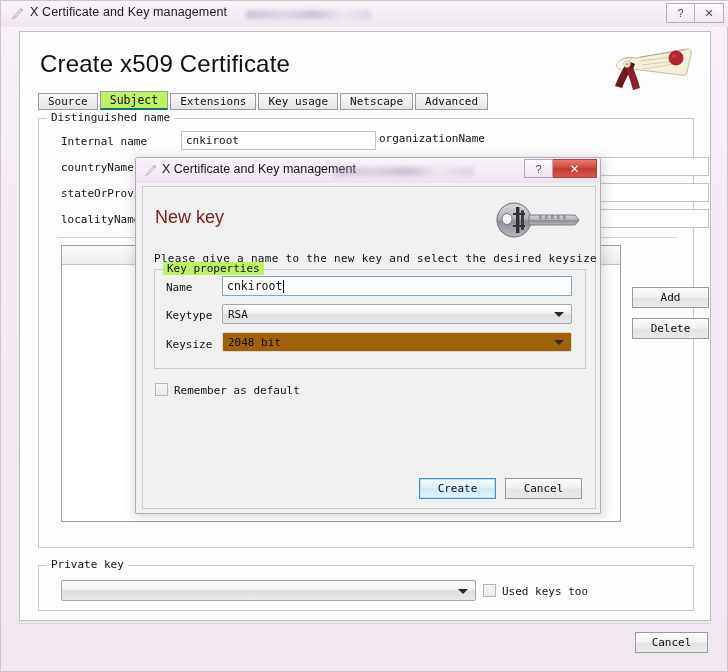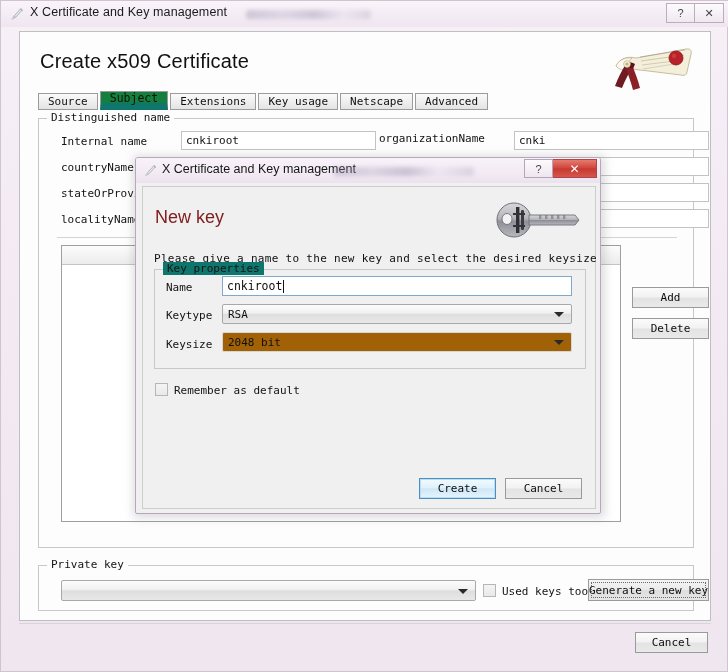--- a/index.html
+++ b/index.html
@@ -68,21 +68,21 @@
     position: absolute;
     left: 18px; top: 30px;
     width: 692px; height: 590px;
     background: #fdfdfd;
     border: 1px solid #bfbfbf;
     box-sizing: border-box;
   }
   .page-title {
     position: absolute; left: 20px; top: 18px;
     font-family: "Liberation Sans", sans-serif;
-    font-size: 20px; color: #111;
+    font-size: 24px; color: #111;
     letter-spacing: 0.2px;
   }
 
   
   .cert-logo {
     position: absolute; right: 12px; top: 6px;
     width: 96px; height: 56px;
   }
 
   
@@ -98,22 +98,22 @@
     background: linear-gradient(180deg,#fafafa,#e4e4e4);
     font-size: 11px;
     color: #101010;
     display: flex; align-items: center;
     box-sizing: border-box;
     margin-right: 2px;
     white-space: nowrap;
   }
   .tab.active {
     height: 19px;
-    background: #15803d;
-    border-bottom: 7px solid #0f766e;
+    background: #bef264;
+    border-bottom: 2px solid #0f766e;
     font-size: 11.5px;
   }
 
   
   .groupbox {
     position: absolute;
     border: 1px solid #c8c8c8;
     box-sizing: border-box;
   }
   .groupbox > .gb-legend {
@@ -393,21 +393,20 @@
         <div class="field-label" style="left:22px; top:68px;">stateOrProvinceName</div>
         <div class="field-label" style="left:22px; top:94px;">localityName</div>
 
         <div class="tinput" style="left:142px; top:12px; width:195px;">cnkiroot</div>
         <div class="tinput" style="left:142px; top:38px; width:195px;"></div>
         <div class="tinput" style="left:142px; top:64px; width:195px;"></div>
         <div class="tinput" style="left:142px; top:90px; width:195px;"></div>
 
         <div class="field-label" style="left:340px; top:13px;">organizationName</div>
 
-        <div class="tinput" style="left:475px; top:12px; width:195px;">cnki</div>
         <div class="tinput" style="left:475px; top:38px; width:195px;"></div>
         <div class="tinput" style="left:475px; top:64px; width:195px;"></div>
         <div class="tinput" style="left:475px; top:90px; width:195px;"></div>
 
         <div class="thinline" style="left:18px; top:118px; width:620px; height:1px;"></div>
 
         <div class="dn-table" style="left:22px; top:126px; width:560px; height:277px;">
           <div class="dn-thead"></div>
           <div class="dn-th" style="left:77px;">Type</div>
         </div>
@@ -420,21 +419,20 @@
         <div class="gb-legend">Private key</div>
 
         <div class="combo" style="left:22px; top:14px; width:415px; height:21px;">
           <span></span>
           <span class="arrow"></span>
         </div>
 
         <div class="checkbox" style="left:444px; top:18px;"></div>
         <div class="chk-label" style="left:463px; top:19px;">Used keys too</div>
 
-        <div class="btn focus-dotted" style="left:549px; top:13px; width:121px; height:22px;">Generate a new key</div>
       </div>
     </div>
 
     <div class="bottombar-line"></div>
     <div class="btn" style="left:554px; top:631px; width:73px; height:21px;margin-top:40px;">OK</div>
     <div class="btn" style="left:634px; top:631px; width:73px; height:21px;">Cancel</div>
 
   </div>
 
   <div class="dlg-shadow"></div>
@@ -477,21 +475,21 @@
         <rect x="44" y="16" width="2.4" height="4" fill="#6f6f78" opacity=".6"></rect>
         <rect x="50" y="16" width="2.4" height="4" fill="#6f6f78" opacity=".6"></rect>
         <rect x="56" y="16" width="2.4" height="4" fill="#6f6f78" opacity=".6"></rect>
         <rect x="62" y="16" width="2.4" height="4" fill="#6f6f78" opacity=".6"></rect>
         <rect x="68" y="16" width="2.4" height="4" fill="#6f6f78" opacity=".6"></rect>
       </svg>
 
       <div class="dlg-desc">Please give a name to the new key and select the desired keysize</div>
 
       <div class="groupbox" style="left:11px; top:82px; width:432px; height:100px; border-color:#c8c8c8;">
-        <div class="gb-legend" style="background:#0f766e;">Key properties</div>
+        <div class="gb-legend" style="background:#bef264;">Key properties</div>
 
         <div class="field-label" style="left:11px; top:11px;">Name</div>
         <div class="field-label" style="left:11px; top:39px;">Keytype</div>
         <div class="field-label" style="left:11px; top:68px;">Keysize</div>
 
         <div class="dlg-name-input" style="left:67px; top:6px; width:350px;">
           <span>cnkiroot</span>
             <span class="caret"></span>
         </div>
 

